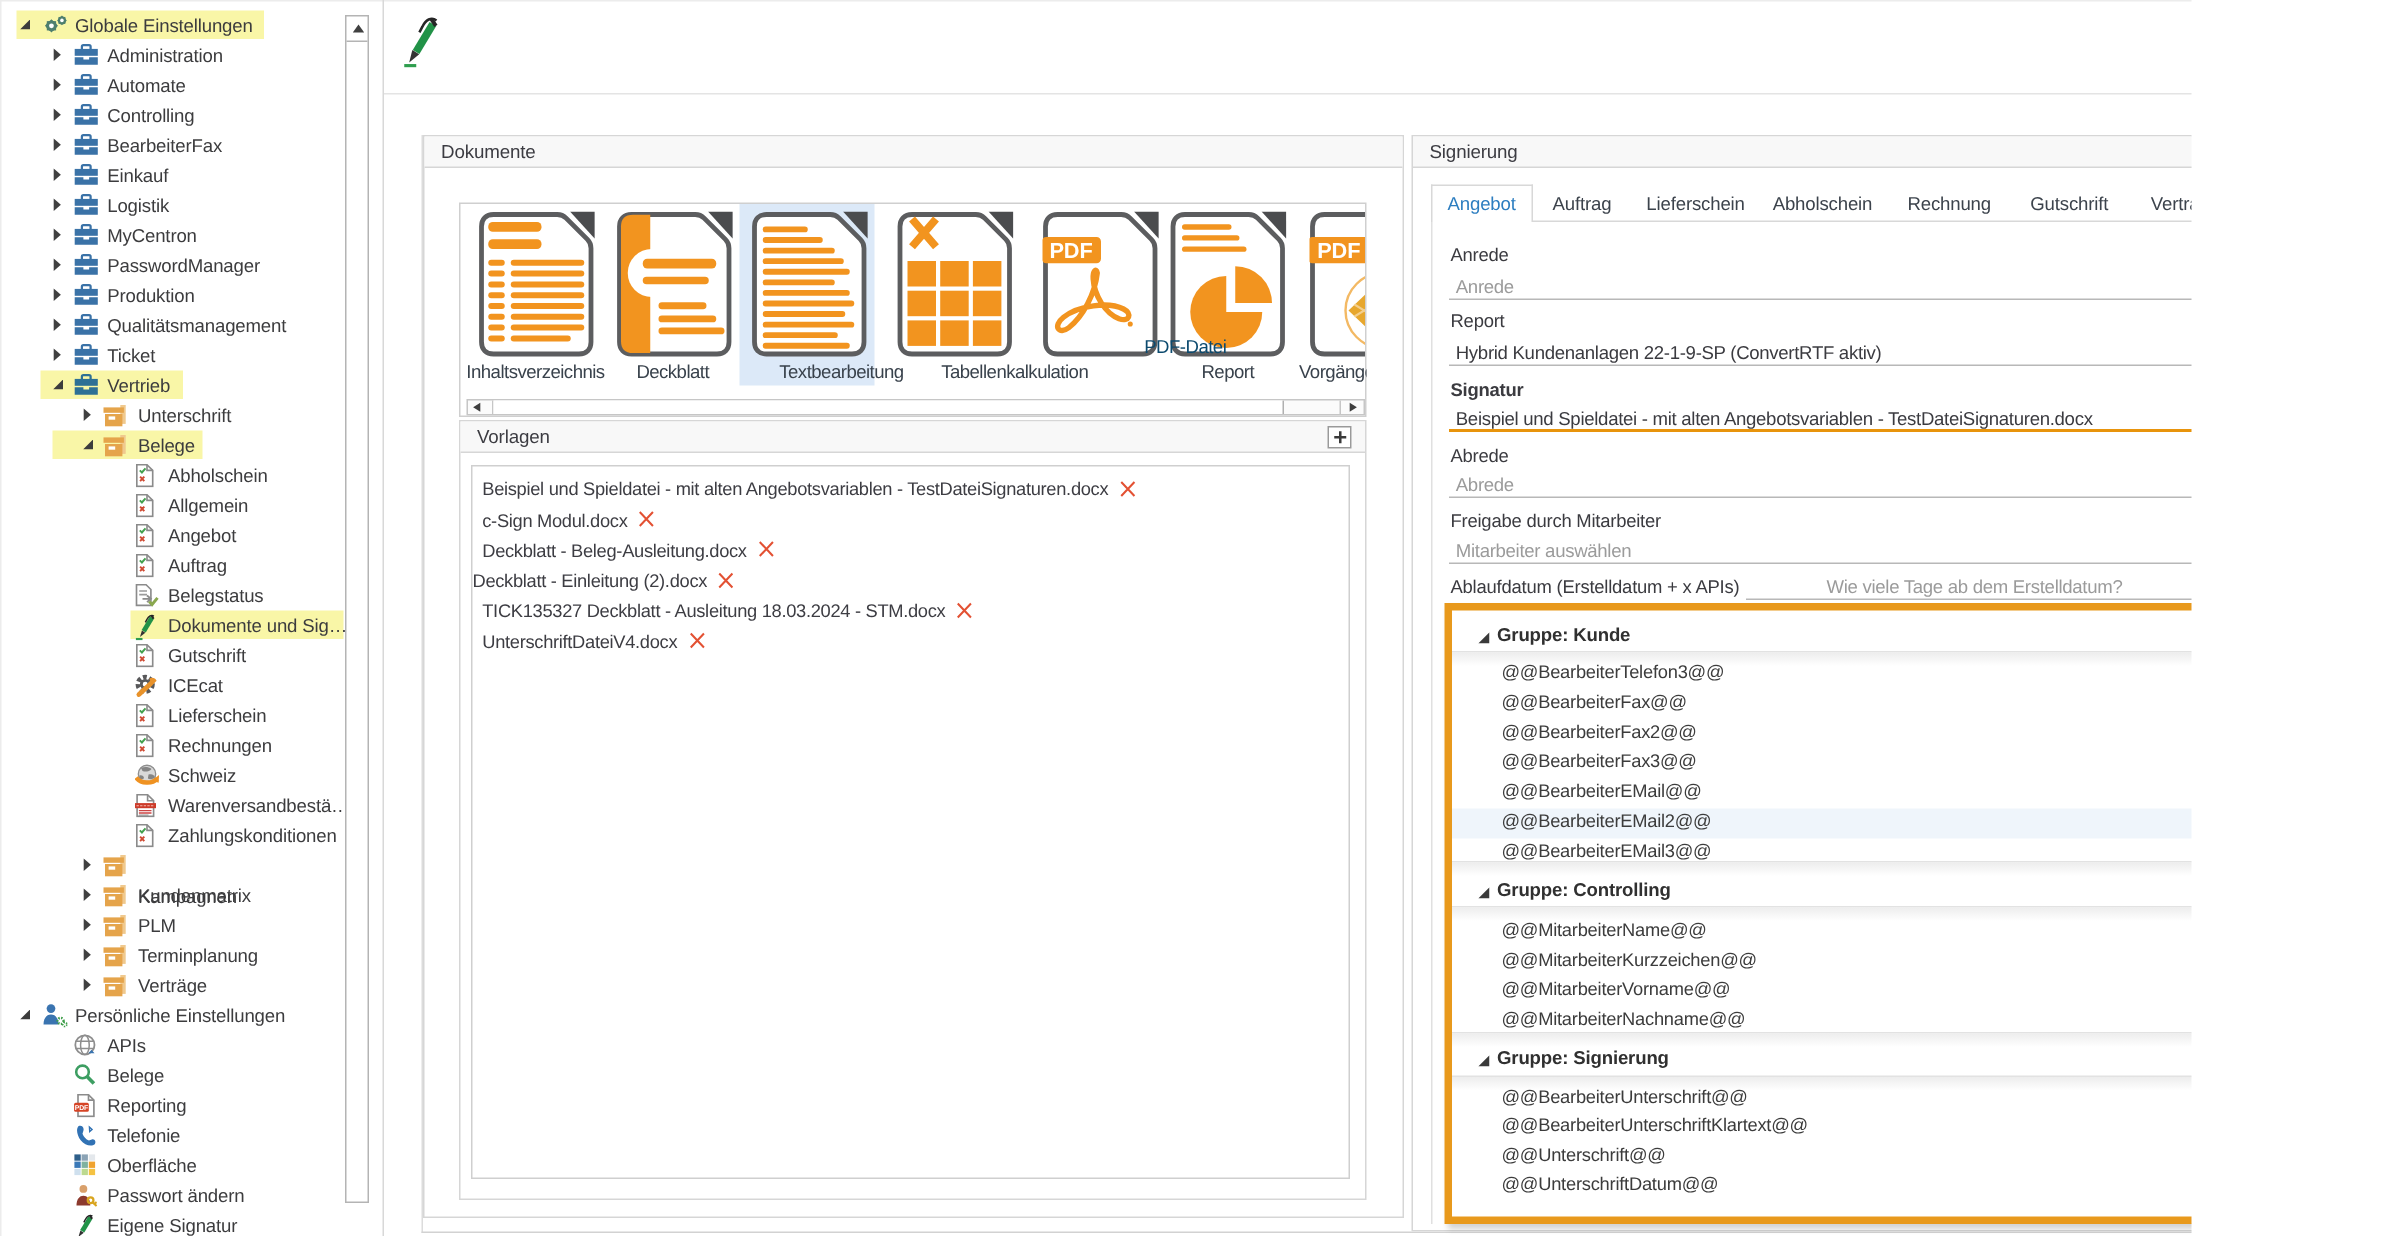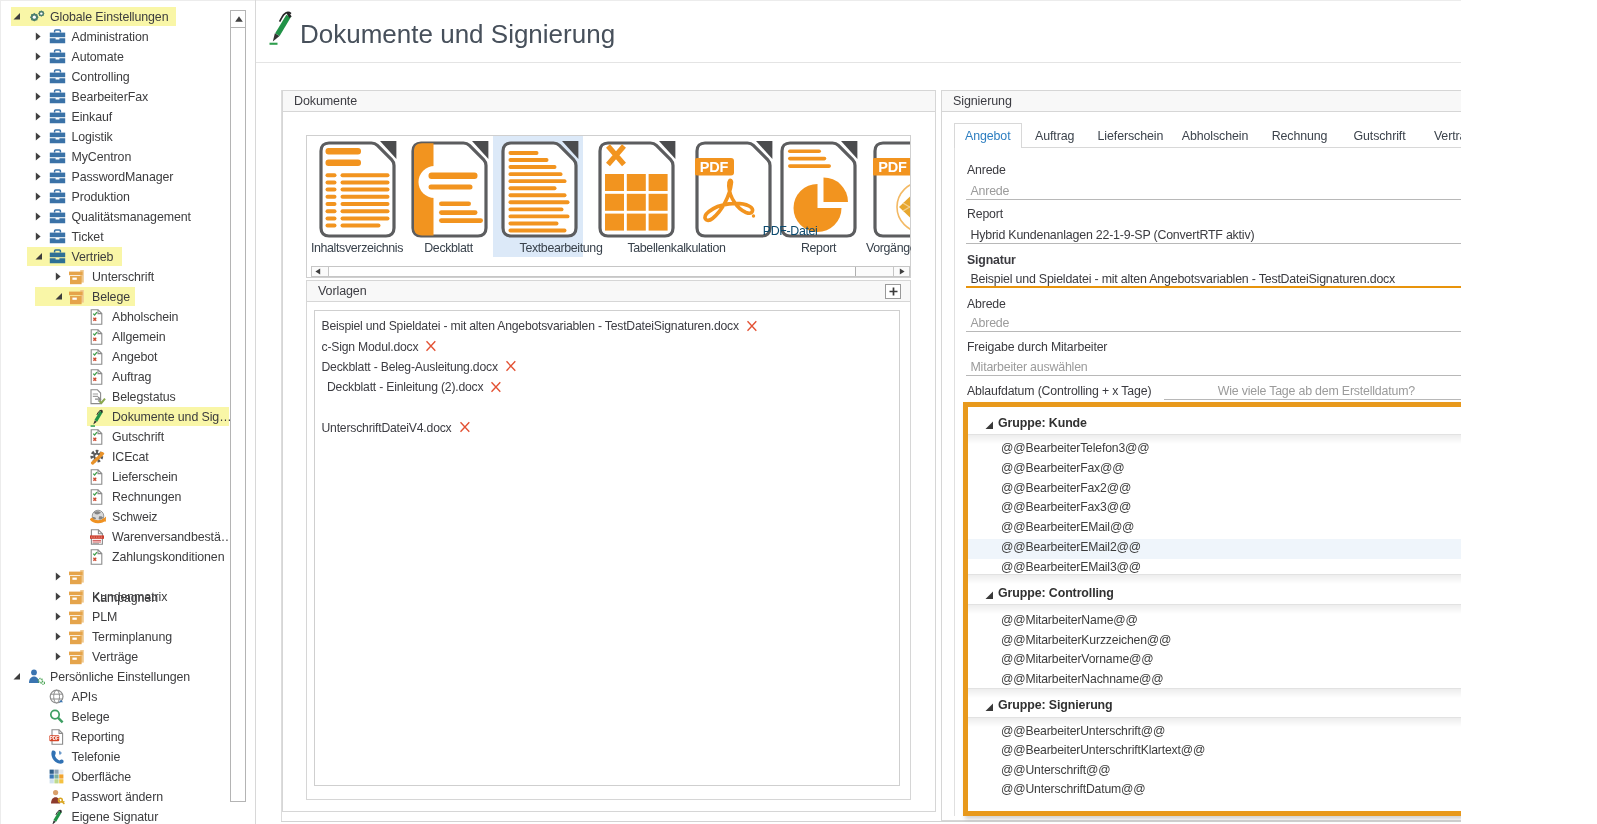--- a/index.html
+++ b/index.html
@@ -395,21 +395,20 @@
 <svg class="abs" style="left:234.5px;top:15.5px" width="8" height="6">
       <polygon points="4,0.3 7.8,5.7 0.2,5.7" fill="#414141"></polygon>
     </svg>
 <svg class="abs" style="left:266px;top:10px" width="28" height="37" viewBox="0 0 28 37">
  <path d="M22.6,6 L11.4,24.6" stroke="#219247" stroke-width="5.2"></path>
  <path d="M13.5,26.1 L8.9,23.3 L6.8,31.6 Z" fill="#333"></path>
  <path d="M25,3.6 C21.5,1 17.8,3.2 15.6,7.8 L13.6,11.6" fill="none" stroke="#262626" stroke-width="1.7"></path>
  <path d="M21.6,2.8 L24.6,7.2" stroke="#262626" stroke-width="2.6"></path>
  <rect x="3.5" y="32.7" width="8" height="2.1" fill="#2f9e4e"></rect>
 </svg>
-<div class="abs" style="left:300px;top:19px;font-size:26px;color:#47505b;letter-spacing:0px;white-space:nowrap">Dokumente und Signierung</div>
 <div class="ln" style="left:256px;top:62px;width:1341px;height:1px;background:#e4e4e4"></div>
 <div class="ln" style="left:281px;top:90px;width:1px;height:732px;background:#dcdcdc"></div>
 <div class="ln" style="left:281px;top:821px;width:1314px;height:1px;background:#d2d2d2"></div>
 <div class="ln" style="left:1594.5px;top:90px;width:1px;height:731px;background:#dcdcdc"></div>
 <div class="gb" style="left:282px;top:90px;width:654px;height:722px">
       <div class="gbh">Dokumente</div>
     </div>
 <div class="abs" style="left:306px;top:135px;width:605px;height:143px;border:1px solid #cfcfcf;box-sizing:border-box;overflow:hidden;background:#fff">
 <div class="abs" style="left:185.9px;top:0px;width:90.2px;height:121px;background:#dce9f8"></div>
 <svg class="abs" style="left:12px;top:4.5px" width="78" height="97" viewBox="0 0 78 97">
@@ -523,21 +522,24 @@
 <div class="abs" style="left:314px;top:310px;width:585.5px;height:476px;border:1px solid #cfcfcf;box-sizing:border-box;background:#fff"></div>
 <div class="file" style="left:321.5px;top:316.2px">Beispiel und Spieldatei - mit alten Angebotsvariablen - TestDateiSignaturen.docx<svg style="vertical-align:-1.5px;margin-left:7px" width="12" height="12">
         <use href="#xdel"></use>
       </svg></div>
 <div class="file" style="left:321.5px;top:336.5px">c-Sign Modul.docx<svg style="vertical-align:-1.5px;margin-left:7px" width="12" height="12">
         <use href="#xdel"></use>
       </svg></div>
 <div class="file" style="left:321.5px;top:356.8px">Deckblatt - Beleg-Ausleitung.docx<svg style="vertical-align:-1.5px;margin-left:7px" width="12" height="12">
         <use href="#xdel"></use>
       </svg></div>
-<div class="file" style="left:327px;top:377.1px">Deckblatt - Einleitung (2).docx<svg style="vertical-align:-1.5px;margin-left:7px" width="12" height="12">
+<div class="file" style="left:315px;top:377.1px">Deckblatt - Einleitung (2).docx<svg style="vertical-align:-1.5px;margin-left:7px" width="12" height="12">
+        <use href="#xdel"></use>
+      </svg></div>
+<div class="file" style="left:321.5px;top:397.40000000000003px">TICK135327 Deckblatt - Ausleitung 18.03.2024 - STM.docx<svg style="vertical-align:-1.5px;margin-left:7px" width="12" height="12">
         <use href="#xdel"></use>
       </svg></div>
 <div class="file" style="left:321.5px;top:417.70000000000005px">UnterschriftDateiV4.docx<svg style="vertical-align:-1.5px;margin-left:7px" width="12" height="12">
         <use href="#xdel"></use>
       </svg></div>
 <div class="gb" style="left:941px;top:90px;width:653px;height:731px">
       <div class="gbh">Signierung</div>
     </div>
 <div class="ln" style="left:953.5px;top:147px;width:628.5px;height:1px;background:#d8d8d8"></div>
 <div class="ln" style="left:953.5px;top:147px;width:1px;height:669px;background:#e0e0e0"></div>
@@ -562,21 +564,21 @@
 <div class="abs" style="left:966px;top:285.5px;width:554px;height:2px;background:#e8940c"></div>
 <div class="arr" style="left:1509px;top:275.5px"></div>
 <div class="lbl" style="left:967px;top:296.5px;font-weight:normal">Abrede</div>
 <div class="ph" style="left:970.5px;top:316px;font-size:12.4px">Abrede</div>
 <div class="ul" style="left:966px;top:330.5px;width:554px"></div>
 <div class="arr" style="left:1509px;top:319.5px"></div>
 <div class="lbl" style="left:967px;top:339.5px;font-weight:normal">Freigabe durch Mitarbeiter</div>
 <div class="ph" style="left:970.5px;top:359.5px;font-size:12.4px">Mitarbeiter auswählen</div>
 <div class="ul" style="left:966px;top:374.5px;width:604px"></div>
 <div class="arr" style="left:1557.5px;top:363.5px"></div>
-<div class="lbl" style="left:967px;top:383.5px;font-weight:normal">Ablaufdatum (Controlling + x Tage)</div>
+<div class="lbl" style="left:967px;top:383.5px;font-weight:normal">Ablaufdatum (Erstelldatum + x APIs)</div>
 <div class="ul" style="left:1164px;top:398.5px;width:389px"></div>
 <div class="ph" style="right:46px;top:383.5px;font-size:12.4px;left:auto;position:absolute">Wie viele Tage ab dem Erstelldatum?</div>
 <svg class="abs" style="left:1559px;top:382px" width="10" height="6">
       <polygon points="5,0.3 9.7,5.7 0.3,5.7" fill="#333"></polygon>
     </svg>
 <svg class="abs" style="left:1559px;top:392px" width="10" height="6">
       <polygon points="0.3,0.3 9.7,0.3 5,5.7" fill="#333"></polygon>
     </svg>
 <div class="btn" style="left:1526px;top:178.5px"></div>
     <svg class="abs" style="left:1530px;top:182.5px" width="13" height="13">

